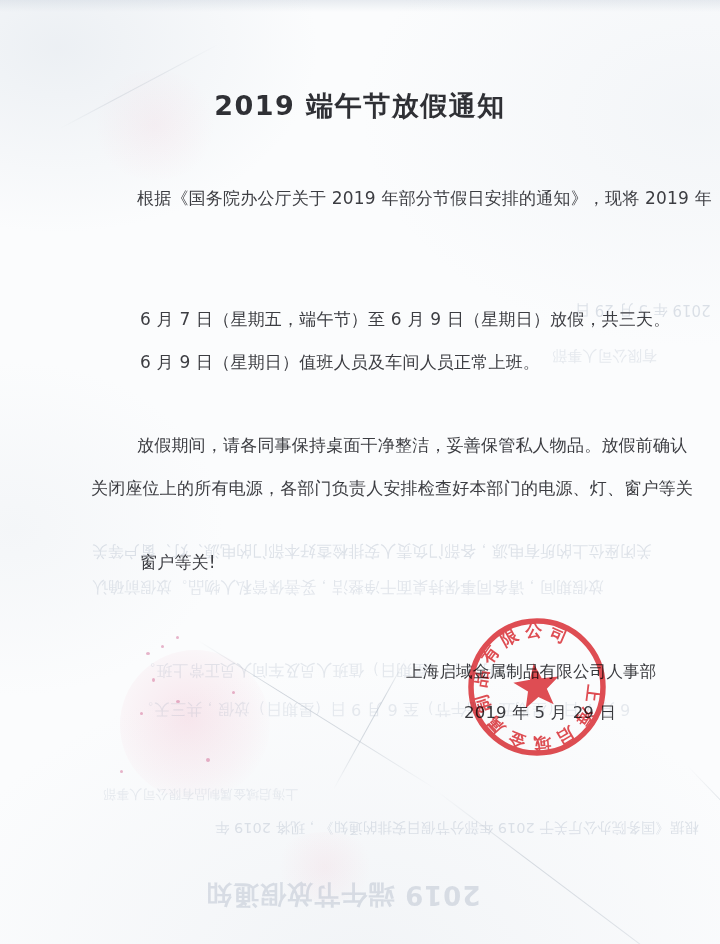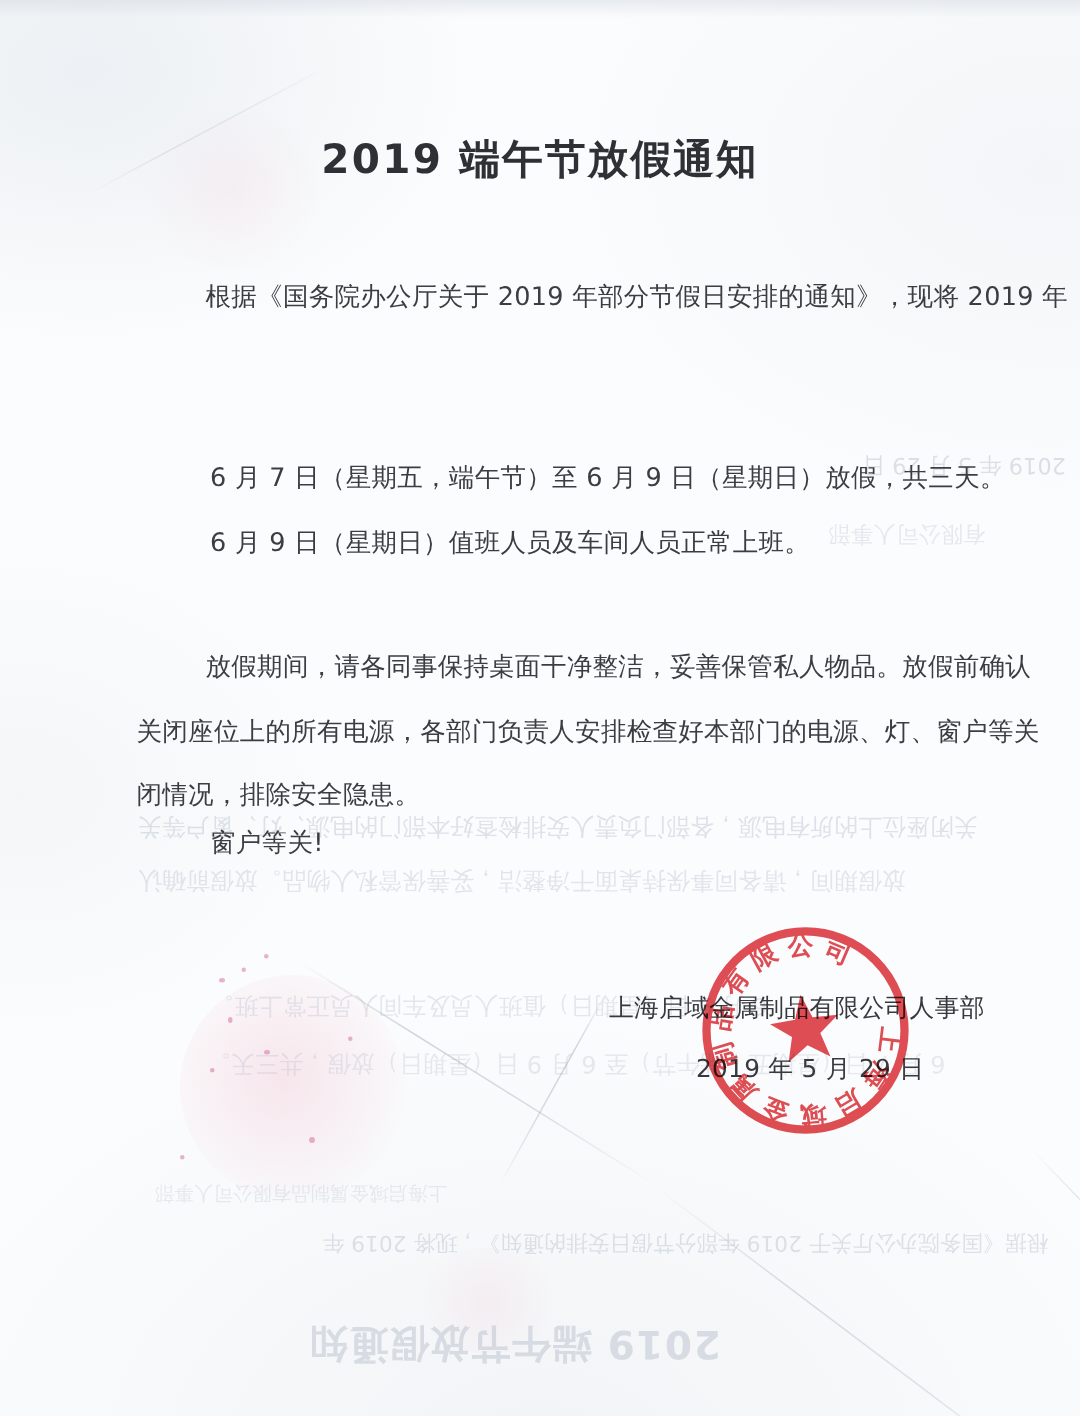--- a/index.html
+++ b/index.html
@@ -89,21 +89,20 @@
 
   <div class="title">2019 端午节放假通知</div>
 
   <div class="line" style="left:137px;top:187px;">根据《国务院办公厅关于 2019 年部分节假日安排的通知》，现将 2019 年</div>
 
   <div class="line" style="left:140px;top:308px;">6 月 7 日（星期五，端午节）至 6 月 9 日（星期日）放假，共三天。</div>
   <div class="line" style="left:140px;top:351px;">6 月 9 日（星期日）值班人员及车间人员正常上班。</div>
 
   <div class="line" style="left:137px;top:434px;">放假期间，请各同事保持桌面干净整洁，妥善保管私人物品。放假前确认</div>
   <div class="line" style="left:91px; top:477px;">关闭座位上的所有电源，各部门负责人安排检查好本部门的电源、灯、窗户等关</div>
-  <div class="line" style="left:91px; top:519px;">闭情况，排除安全隐患。</div>
 
   <div class="line" style="left:140px;top:551px;">窗户等关!</div>
 
   <div class="line sig" style="left:406px;top:661px;font-size:16.5px;">上海启域金属制品有限公司人事部</div>
   <div class="line sig" style="left:464px;top:702px;font-size:16.5px;">2019 年 5 月 29 日</div>
 
   <svg class="stamp" viewBox="0 0 200 200">
     <circle cx="100" cy="100" r="66" fill="none" stroke-width="5.5" stroke="#df3a40"></circle>
     <polygon transform="translate(100,100) rotate(-8)" points="0,-24 5.88,-8.09 22.83,-7.42 9.51,3.09 14.11,19.42 0,10 -14.11,19.42 -9.51,3.09 -22.83,-7.42 -5.88,-8.09" fill="#df3a40"></polygon>
     <defs>

